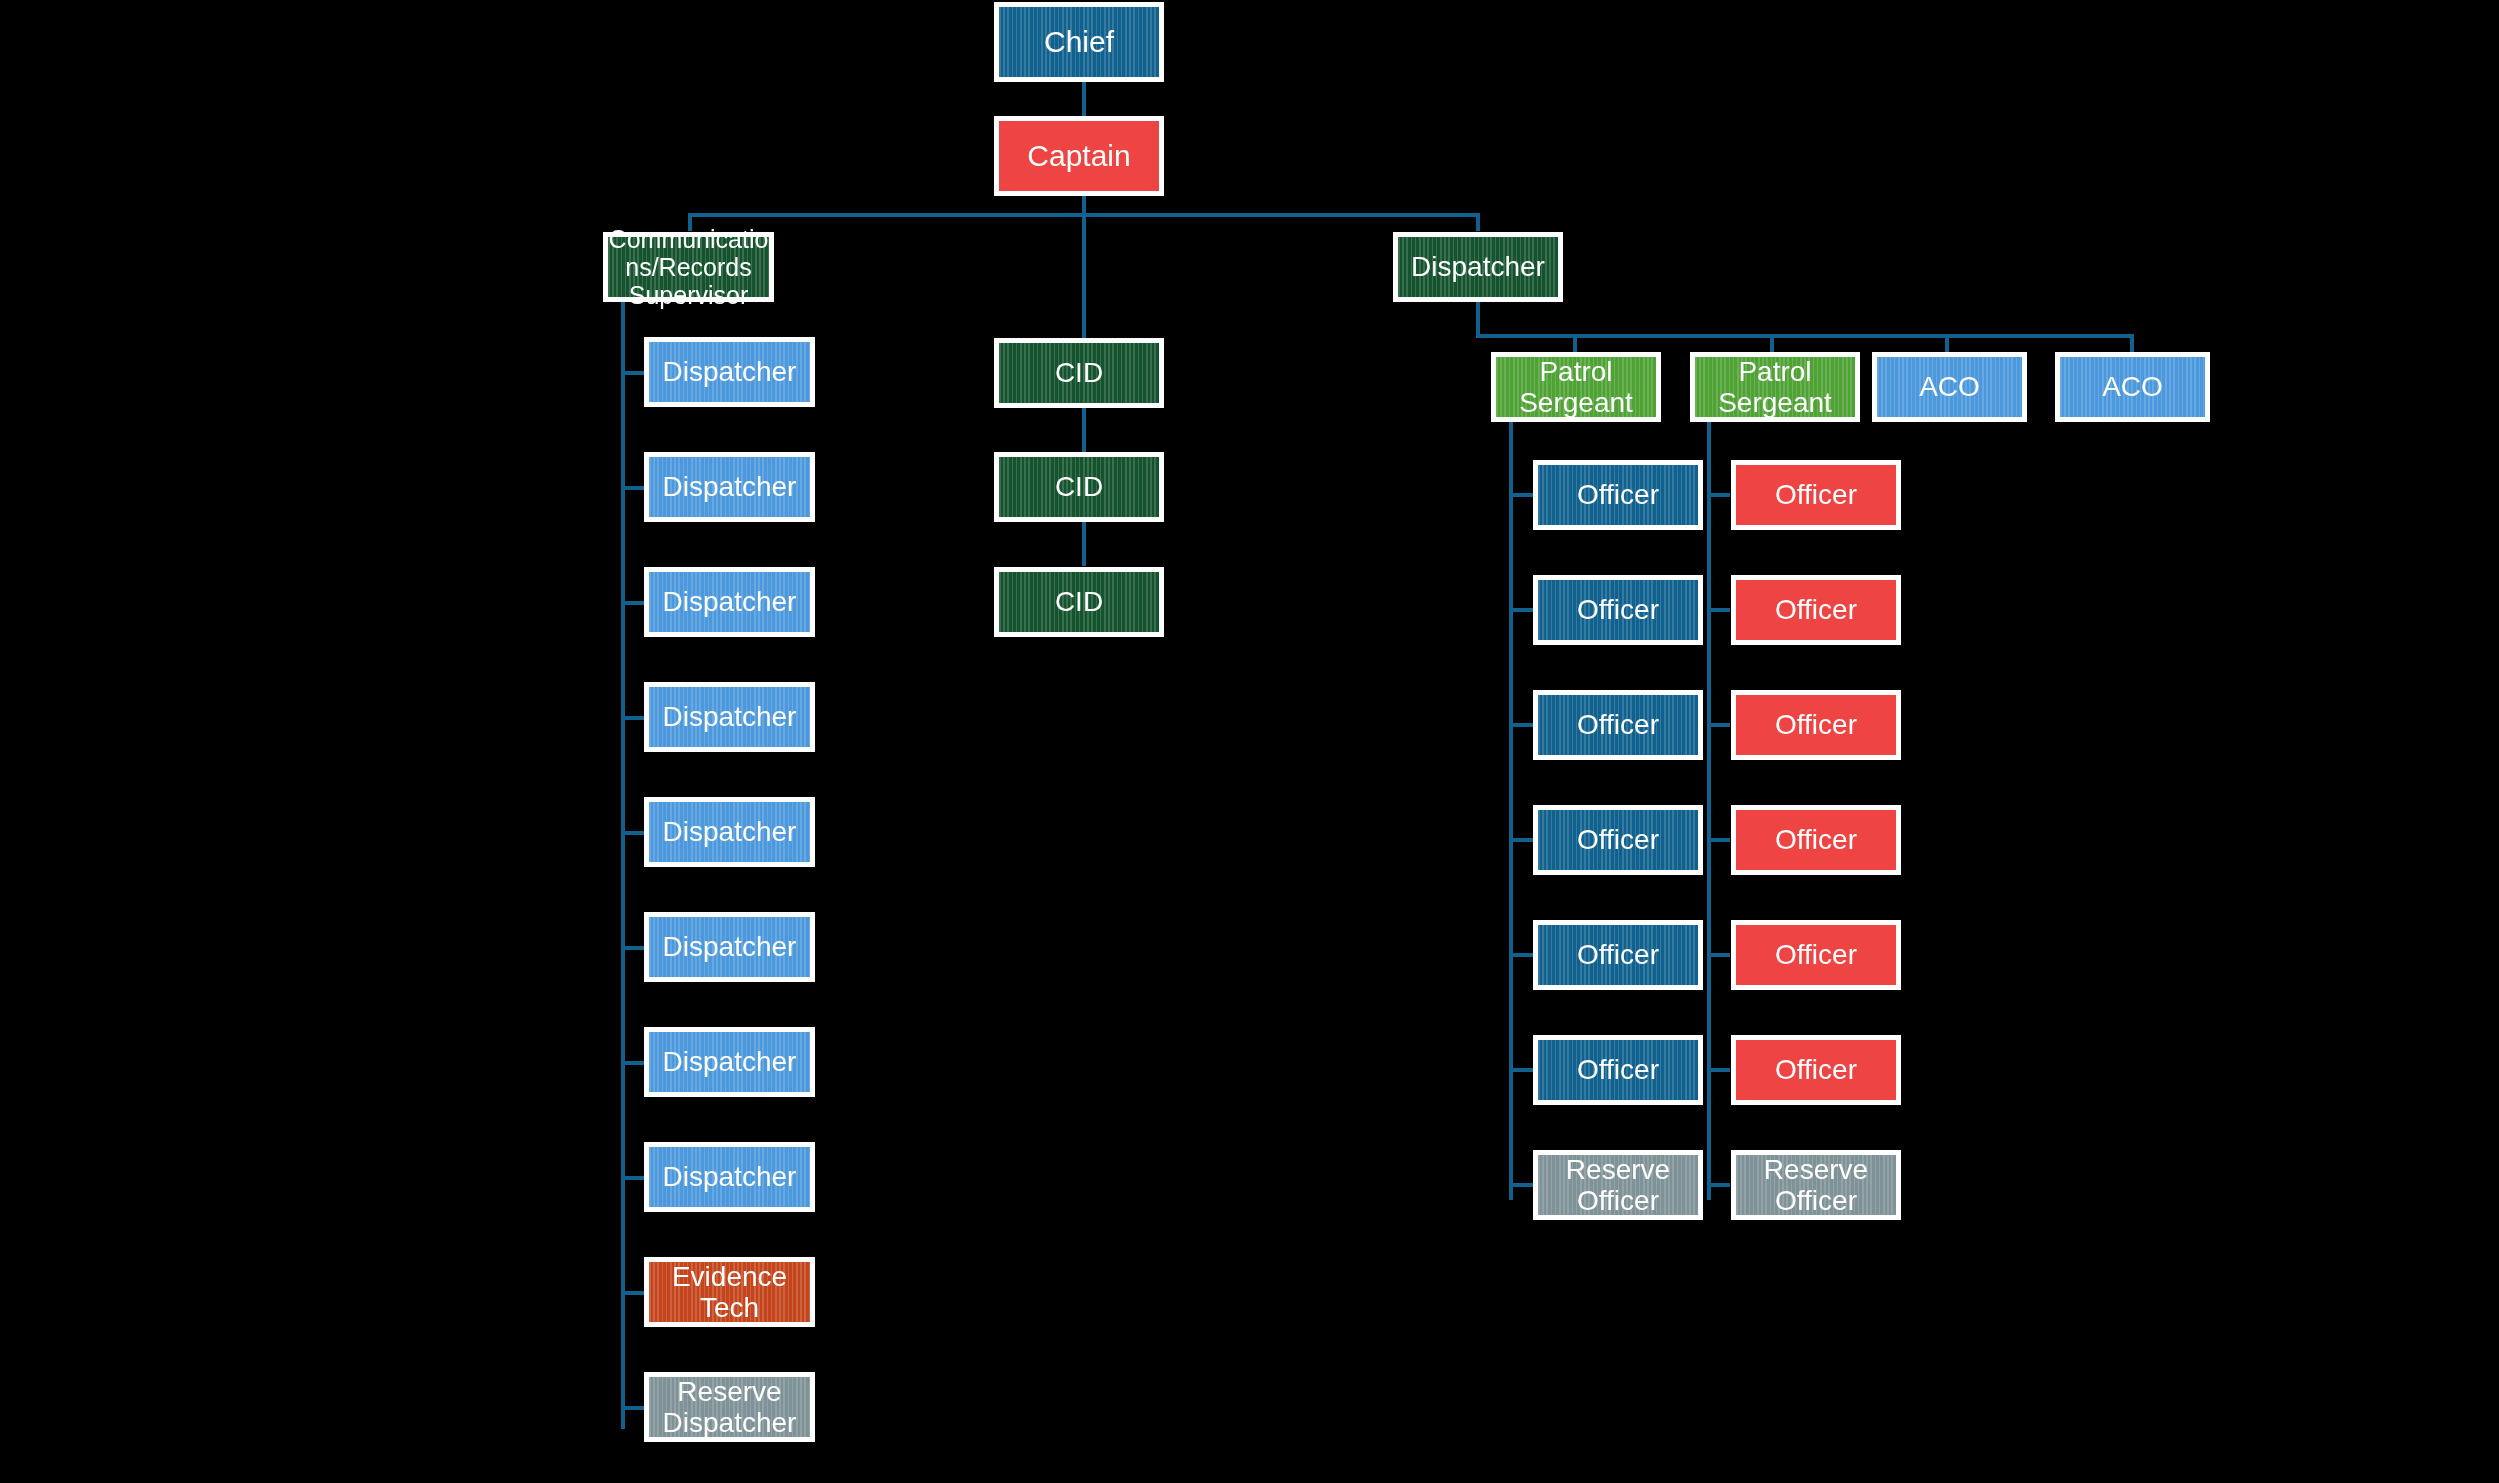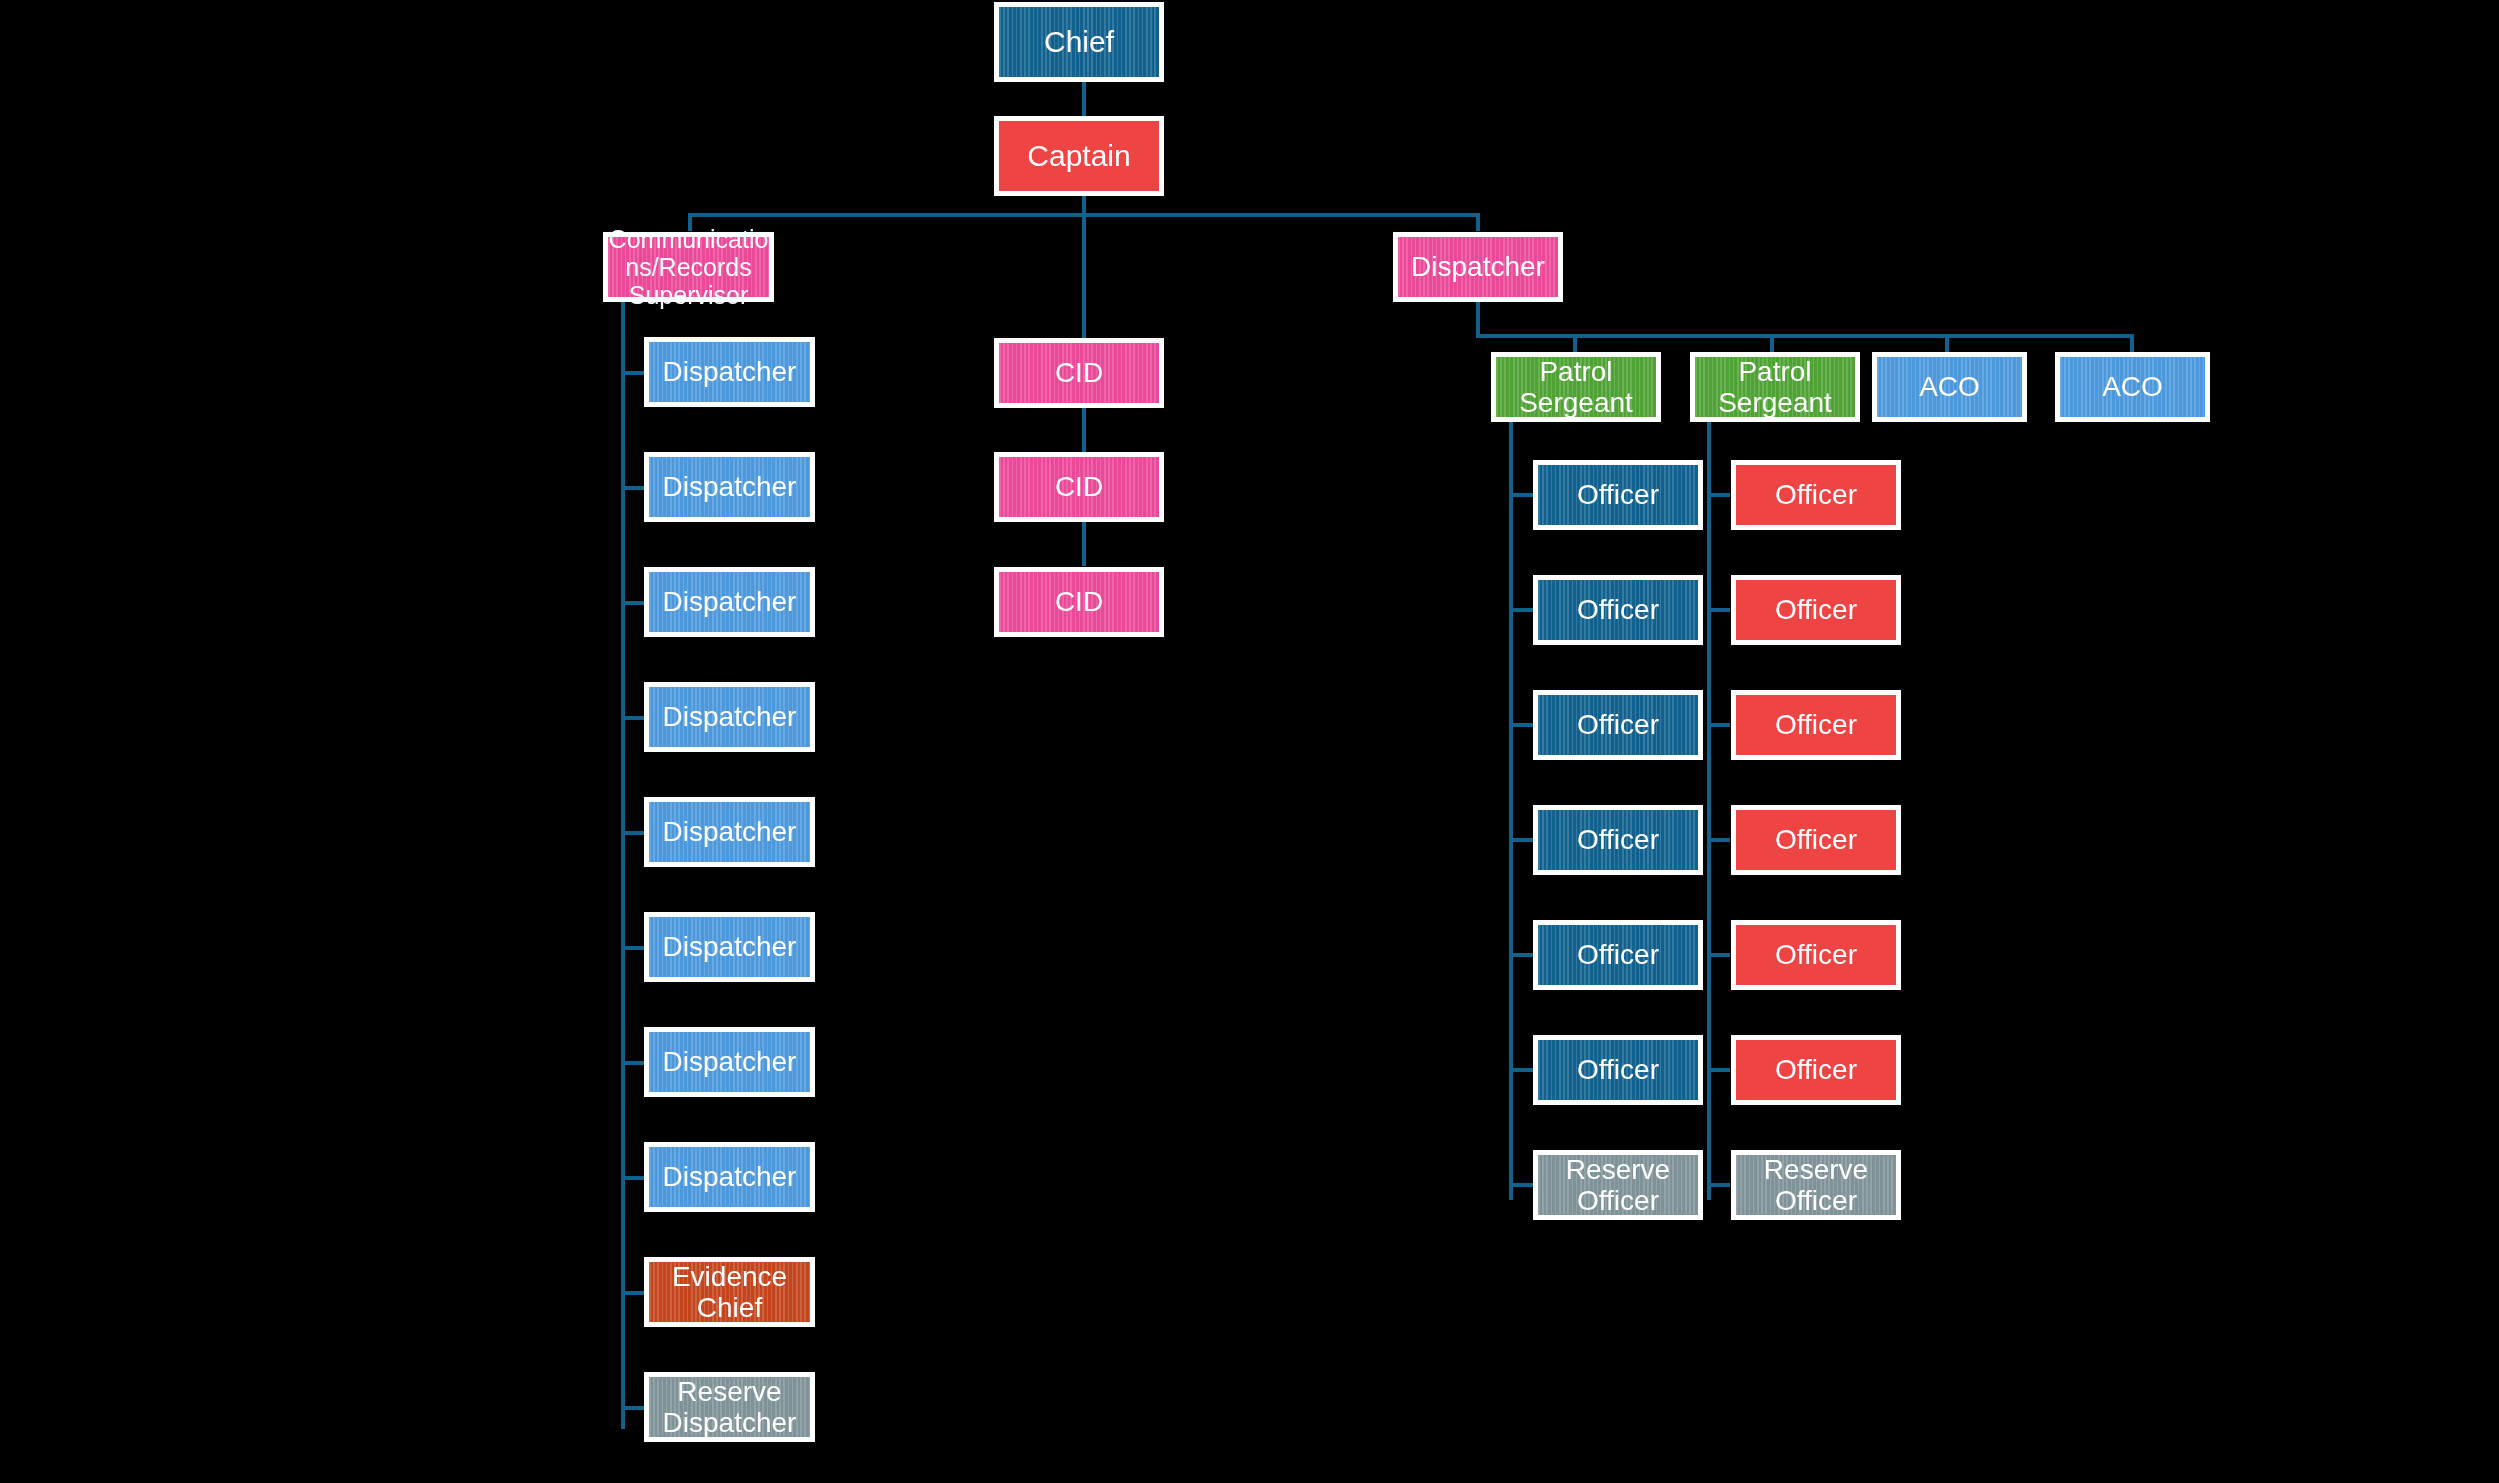--- a/index.html
+++ b/index.html
@@ -63,21 +63,21 @@
       rgba(255,255,255,0.16) 1.7px,
       rgba(255,255,255,0.0) 1.7px,
       rgba(255,255,255,0.0) 4.2px);
     pointer-events: none;
   }
   .node .lbl { position: relative; z-index: 2; }
 
   
   .c-darkblue  { background-color: #11618F; }
   .c-red       { background-color: #ef4444; }
-  .c-green     { background-color: #ec4899; }
+  .c-green     { background-color: #14532d; }
   .c-grassgrn  { background-color: #4FA234; }
   .c-ltblue    { background-color: #4B98DD; }
   .c-gray      { background-color: #7E9298; }
   .c-orange    { background-color: #C4451C; }
 
   
   .c-red.striped::before { background-image: none; }
 
   
   .fs-36 { font-size: 30px; }
@@ -143,21 +143,21 @@
       <div class="line h" style="left: 621px; top: 1061px; width: 23px; height: 4.2px;"></div>
       <div class="node striped c-ltblue fs-34" style="left: 644px; top: 1027px; width: 171px; height: 70px;">
         <span class="lbl">Dispatcher</span>
       </div>
       <div class="line h" style="left: 621px; top: 1176px; width: 23px; height: 4.2px;"></div>
       <div class="node striped c-ltblue fs-34" style="left: 644px; top: 1142px; width: 171px; height: 70px;">
         <span class="lbl">Dispatcher</span>
       </div>
       <div class="line h" style="left: 621px; top: 1291px; width: 23px; height: 4.2px;"></div>
       <div class="node striped c-orange fs-34 wrap" style="left: 644px; top: 1257px; width: 171px; height: 70px;">
-        <span class="lbl">Evidence Chief</span>
+        <span class="lbl">Evidence Tech</span>
       </div>
       <div class="line h" style="left: 621px; top: 1406px; width: 23px; height: 4.2px;"></div>
       <div class="node striped c-gray fs-34 wrap" style="left: 644px; top: 1372px; width: 171px; height: 70px;">
         <span class="lbl">Reserve Dispatcher</span>
       </div>
     </div>
 
   <div id="cid-group">
       <div class="node striped c-green fs-34" style="left: 994px; top: 338px; width: 170px; height: 70px;">
         <span class="lbl">CID</span>

